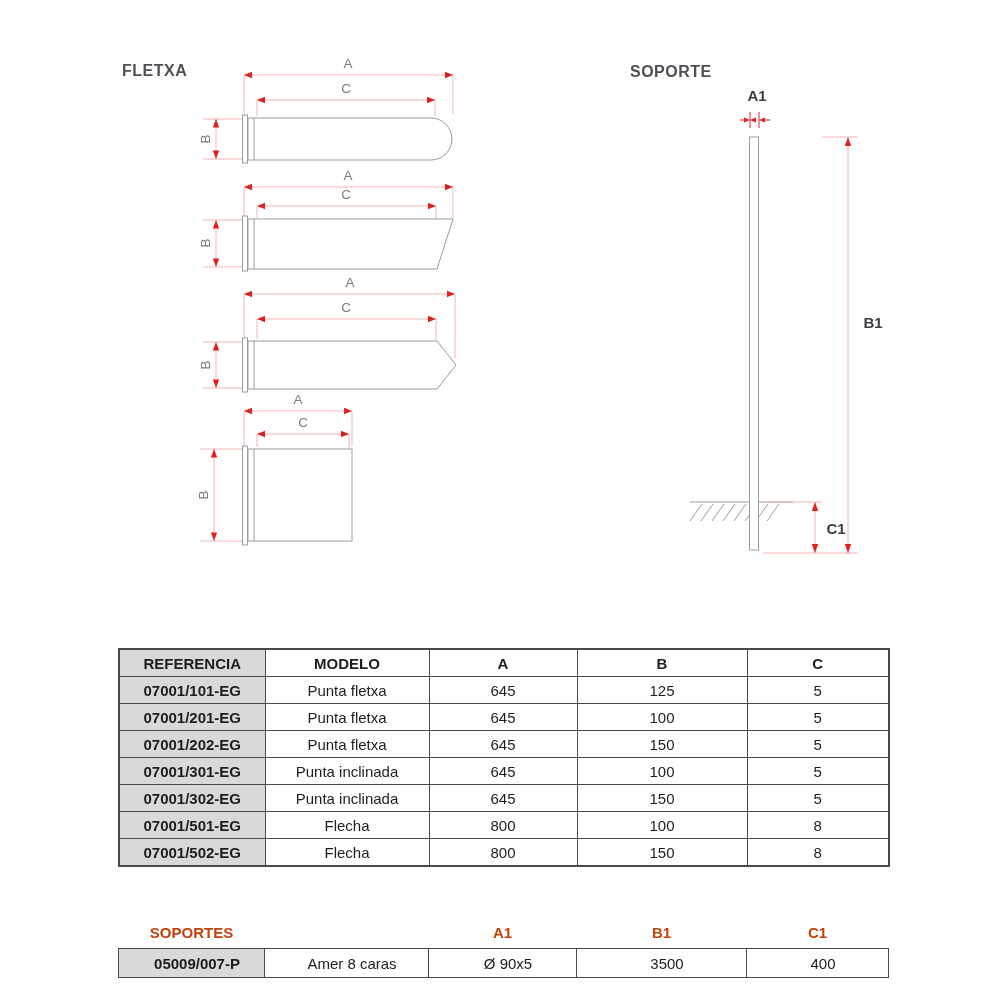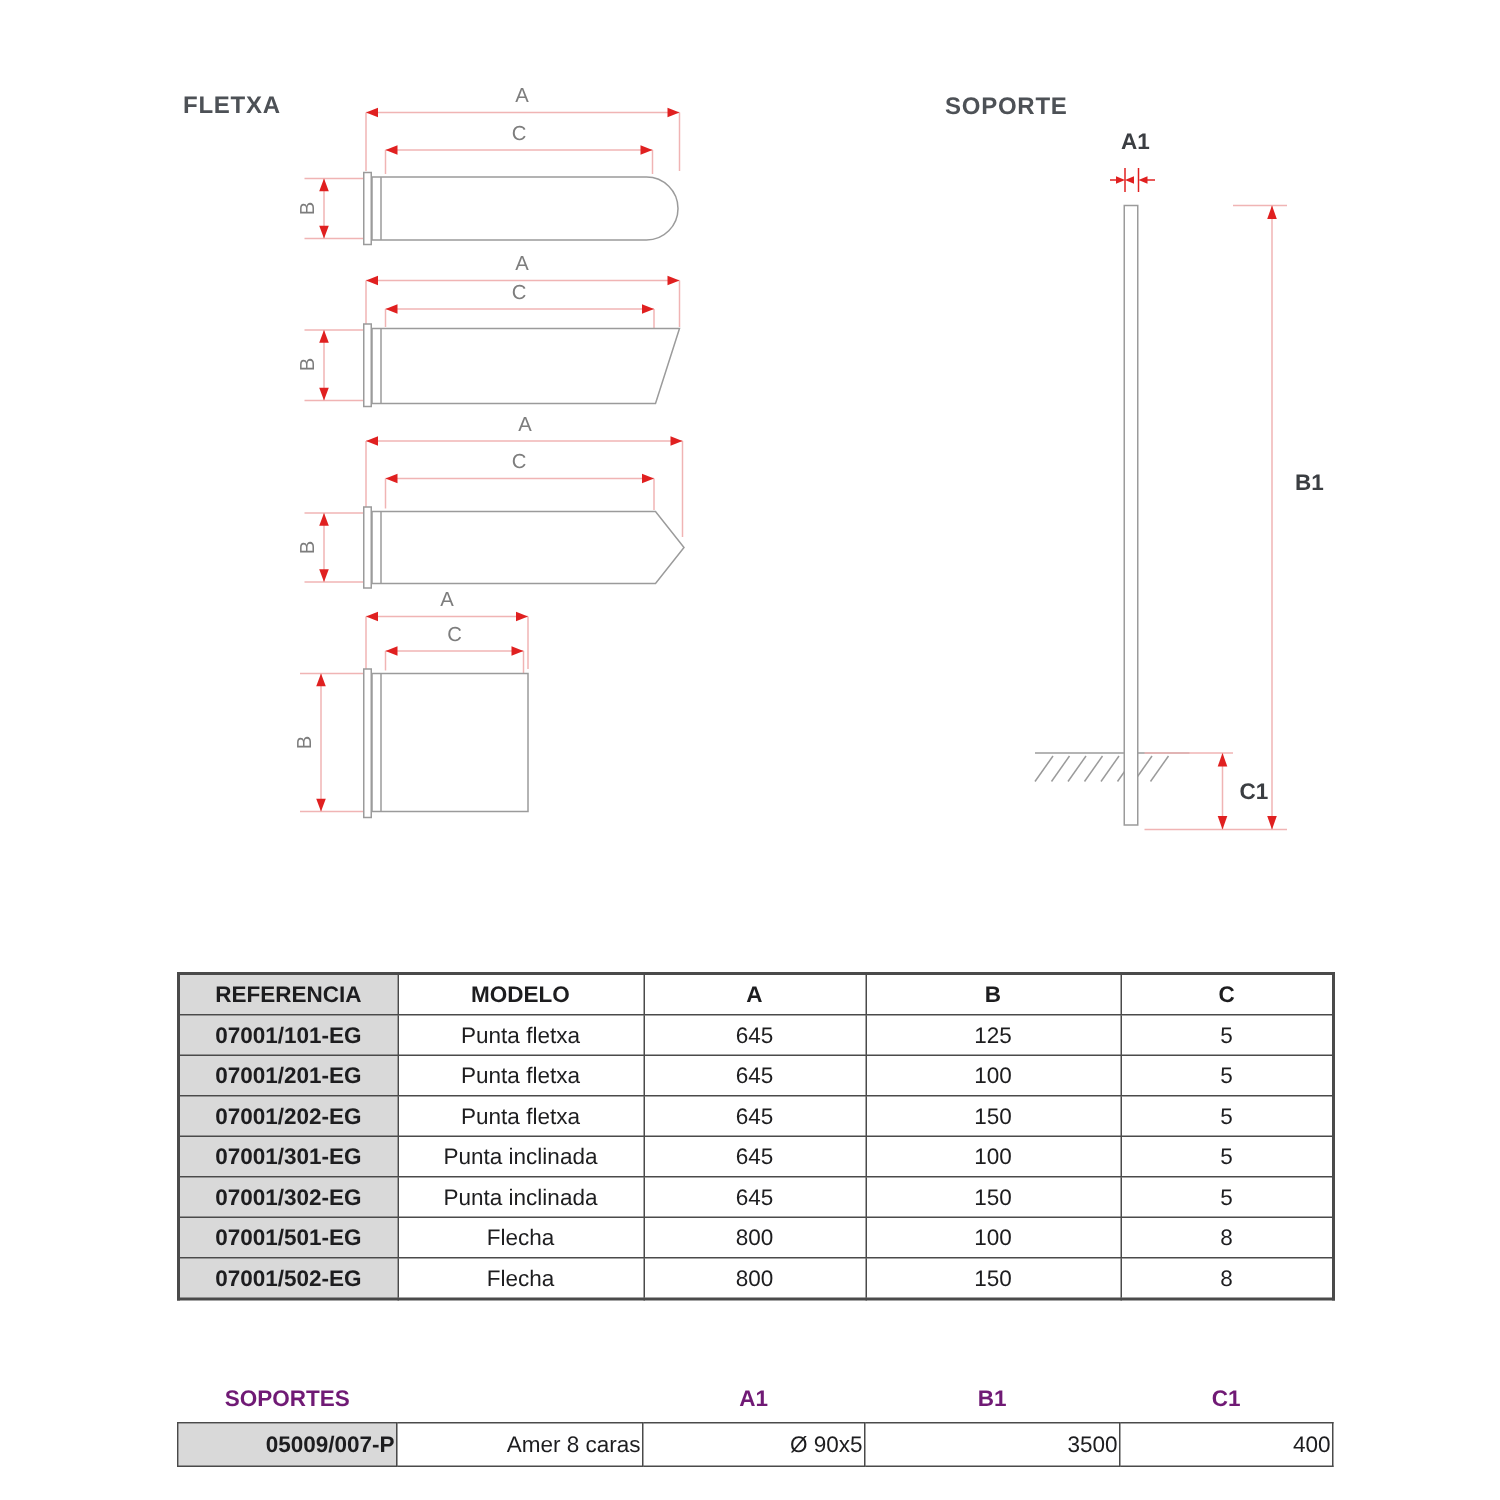--- a/index.html
+++ b/index.html
@@ -17,22 +17,22 @@
   #main-table th,#main-table td{
       border:1px solid #4a4a4a;height:26px;text-align:center;vertical-align:middle;
       font-size:15px;color:#1d1d1f;padding:0 16px;}
   #main-table{border:2px solid #4a4a4a;}
   #main-table th{font-weight:700;}
   #main-table td{font-weight:400;}
   #main-table .shaded{background:#d9d9d9;font-weight:700;}
 
   #support-table{width:770px;}
   #support-table th{border:none;height:30px;text-align:center;vertical-align:middle;
-      font-size:15px;font-weight:700;color:#701a75;background:#fff;}
-  #support-table td{border:1px solid #4a4a4a;height:26px;text-align:right;vertical-align:middle;
+      font-size:15px;font-weight:700;color:#c2410c;background:#fff;}
+  #support-table td{border:1px solid #4a4a4a;height:26px;text-align:center;vertical-align:middle;
       font-size:15px;font-weight:400;color:#1d1d1f;padding-left:12px;}
   #support-table .shaded{background:#d9d9d9;font-weight:700;}
 </style>
 </head>
 <body>
 
 <div id="page">
 
   <div class="abs section-title" style="left:122px;top:62px;">FLETXA</div>
   <div class="abs section-title" style="left:630px;top:63px;">SOPORTE</div>

